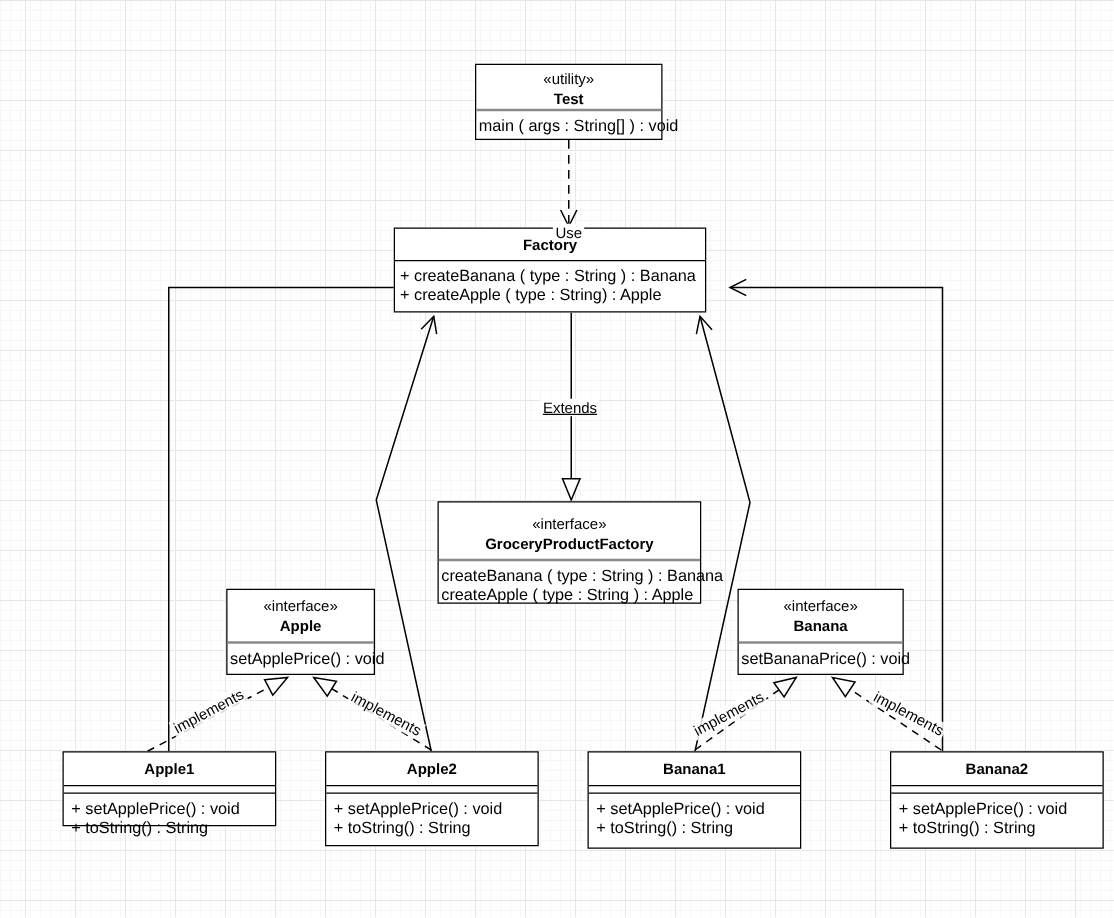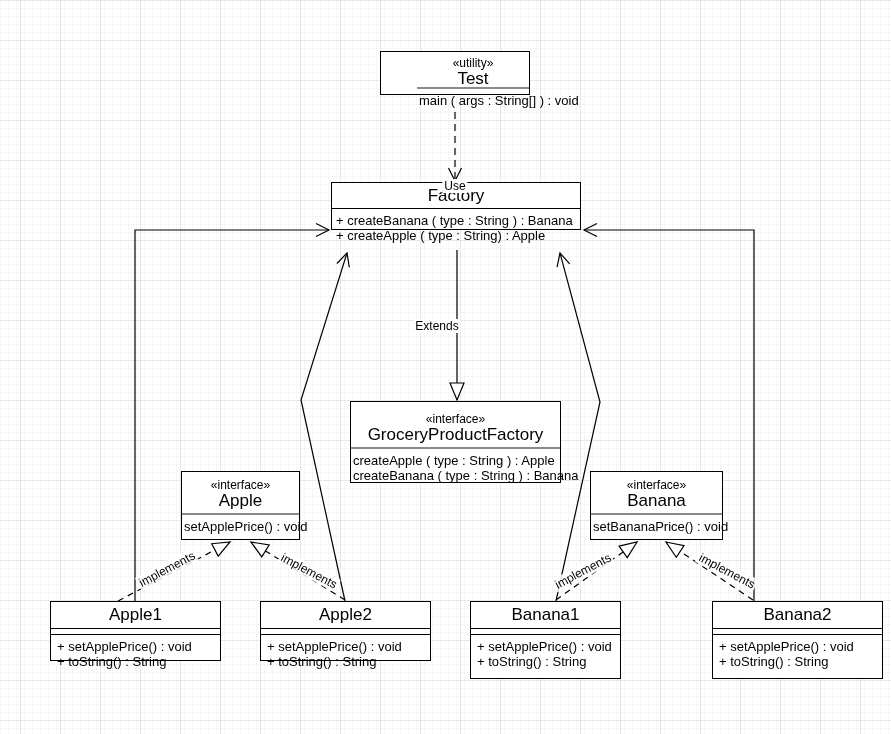--- a/index.html
+++ b/index.html
@@ -23,21 +23,21 @@
   #edge-layer{position:absolute;left:0;top:0;width:891px;height:734px;}
   .box{
     position:absolute;
     box-sizing:border-box;
     background:#fff;
     border:1px solid #000;
     color:#000;
   }
   .title{text-align:center;}
   .stereo{font-size:12px;line-height:15px;}
-  .cname{font-size:17px;font-weight:normal;line-height:16px;}
+  .cname{font-size:12px;font-weight:bold;line-height:16px;}
   .sep-gray{height:2px;background:#8a8a8a;}
   .sep-black{height:1px;background:#000;}
   .sep-double{height:5px;border-top:1px solid #000;border-bottom:1px solid #000;box-sizing:content-box;}
   .methods{padding:4px 2px 0 4px;font-size:13px;line-height:15px;white-space:nowrap;}
   .edge-label{
     position:absolute;
     transform:translate(-50%,-50%);
     background:#fff;
     font-size:12px;
     padding:0 2px;
@@ -87,51 +87,51 @@
 
     <path d="M 118,601 L 230,542" fill="none" stroke="#000" stroke-width="1.2" stroke-dasharray="6 5" marker-end="url(#arrow-triangle)"></path>
 
     <path d="M 345,600 L 251,542" fill="none" stroke="#000" stroke-width="1.2" stroke-dasharray="6 5" marker-end="url(#arrow-triangle)"></path>
 
     <path d="M 556,600 L 637,542" fill="none" stroke="#000" stroke-width="1.2" stroke-dasharray="6 5" marker-end="url(#arrow-triangle)"></path>
 
     <path d="M 753,600 L 666,542" fill="none" stroke="#000" stroke-width="1.2" stroke-dasharray="6 5" marker-end="url(#arrow-triangle)"></path>
   </svg>
 
-  <div class="box t-test" style="left:380px;top:51px;width:150px;height:44px;padding-left:36px;">
+  <div class="box t-test" style="left:380px;top:51px;width:150px;height:61px;">
     <div class="title">
       <div class="stereo">«utility»</div>
       <div class="cname">Test</div>
     </div>
     <div class="sep-gray"></div>
     <div class="methods" style="padding-left:2px;">
       <div>main ( args : String[] ) : void</div>
     </div>
   </div>
 
-  <div class="box t-factory" style="left:331px;top:182px;width:250px;height:48px;">
+  <div class="box t-factory" style="left:315px;top:182px;width:250px;height:68px;">
     <div class="title">
       <div class="cname">Factory</div>
     </div>
     <div class="sep-black"></div>
     <div class="methods">
       <div>+ createBanana ( type : String ) : Banana</div>
       <div>+ createApple ( type : String) : Apple</div>
     </div>
   </div>
 
   <div class="box t-gpf" style="left:350px;top:401px;width:211px;height:82px;">
     <div class="title">
       <div class="stereo">«interface»</div>
       <div class="cname">GroceryProductFactory</div>
     </div>
     <div class="sep-gray" style="margin-top:4px;"></div>
     <div class="methods" style="padding-left:2px;">
+      <div>createBanana ( type : String ) : Banana</div>
       <div>createApple ( type : String ) : Apple</div>
-      <div>createBanana ( type : String ) : Banana</div>
     </div>
   </div>
 
   <div class="box t-if" style="left:181px;top:471px;width:119px;height:69px;">
     <div class="title">
       <div class="stereo">«interface»</div>
       <div class="cname">Apple</div>
     </div>
     <div class="sep-gray" style="margin-top:4px;"></div>
     <div class="methods" style="padding-left:2px;">
@@ -154,32 +154,32 @@
     <div class="title">
       <div class="cname">Apple1</div>
     </div>
     <div class="sep-double"></div>
     <div class="methods" style="padding-left:6px;">
       <div>+ setApplePrice() : void</div>
       <div>+ toString() : String</div>
     </div>
   </div>
 
-  <div class="box t-impl" style="left:260px;top:601px;width:171px;height:60px;">
+  <div class="box t-impl" style="left:260px;top:601px;width:171px;height:76px;">
     <div class="title">
       <div class="cname">Apple2</div>
     </div>
     <div class="sep-double"></div>
     <div class="methods" style="padding-left:6px;">
       <div>+ setApplePrice() : void</div>
       <div>+ toString() : String</div>
     </div>
   </div>
 
-  <div class="box t-impl" style="left:470px;top:601px;width:151px;height:78px;">
+  <div class="box t-impl" style="left:470px;top:601px;width:171px;height:78px;">
     <div class="title">
       <div class="cname">Banana1</div>
     </div>
     <div class="sep-double"></div>
     <div class="methods" style="padding-left:6px;">
       <div>+ setApplePrice() : void</div>
       <div>+ toString() : String</div>
     </div>
   </div>
 
@@ -188,20 +188,20 @@
       <div class="cname">Banana2</div>
     </div>
     <div class="sep-double"></div>
     <div class="methods" style="padding-left:6px;">
       <div>+ setApplePrice() : void</div>
       <div>+ toString() : String</div>
     </div>
   </div>
 
   <div class="edge-label" style="left:455px;top:146px;margin-top:40px;">Use</div>
-  <div class="edge-label" style="left:437px;top:326px;">Extends</div>
+  <div class="edge-label" style="left:456px;top:326px;text-decoration:underline;">Extends</div>
 
   <div class="impl-label" style="left:167px;top:569px;--r:-28deg;">implements</div>
   <div class="impl-label" style="left:309px;top:571px;--r:28deg;">implements</div>
   <div class="impl-label" style="left:583px;top:571px;--r:-28deg;">implements</div>
   <div class="impl-label" style="left:727px;top:571px;--r:28deg;">implements</div>
 
 </div>
 
 </body></html>

